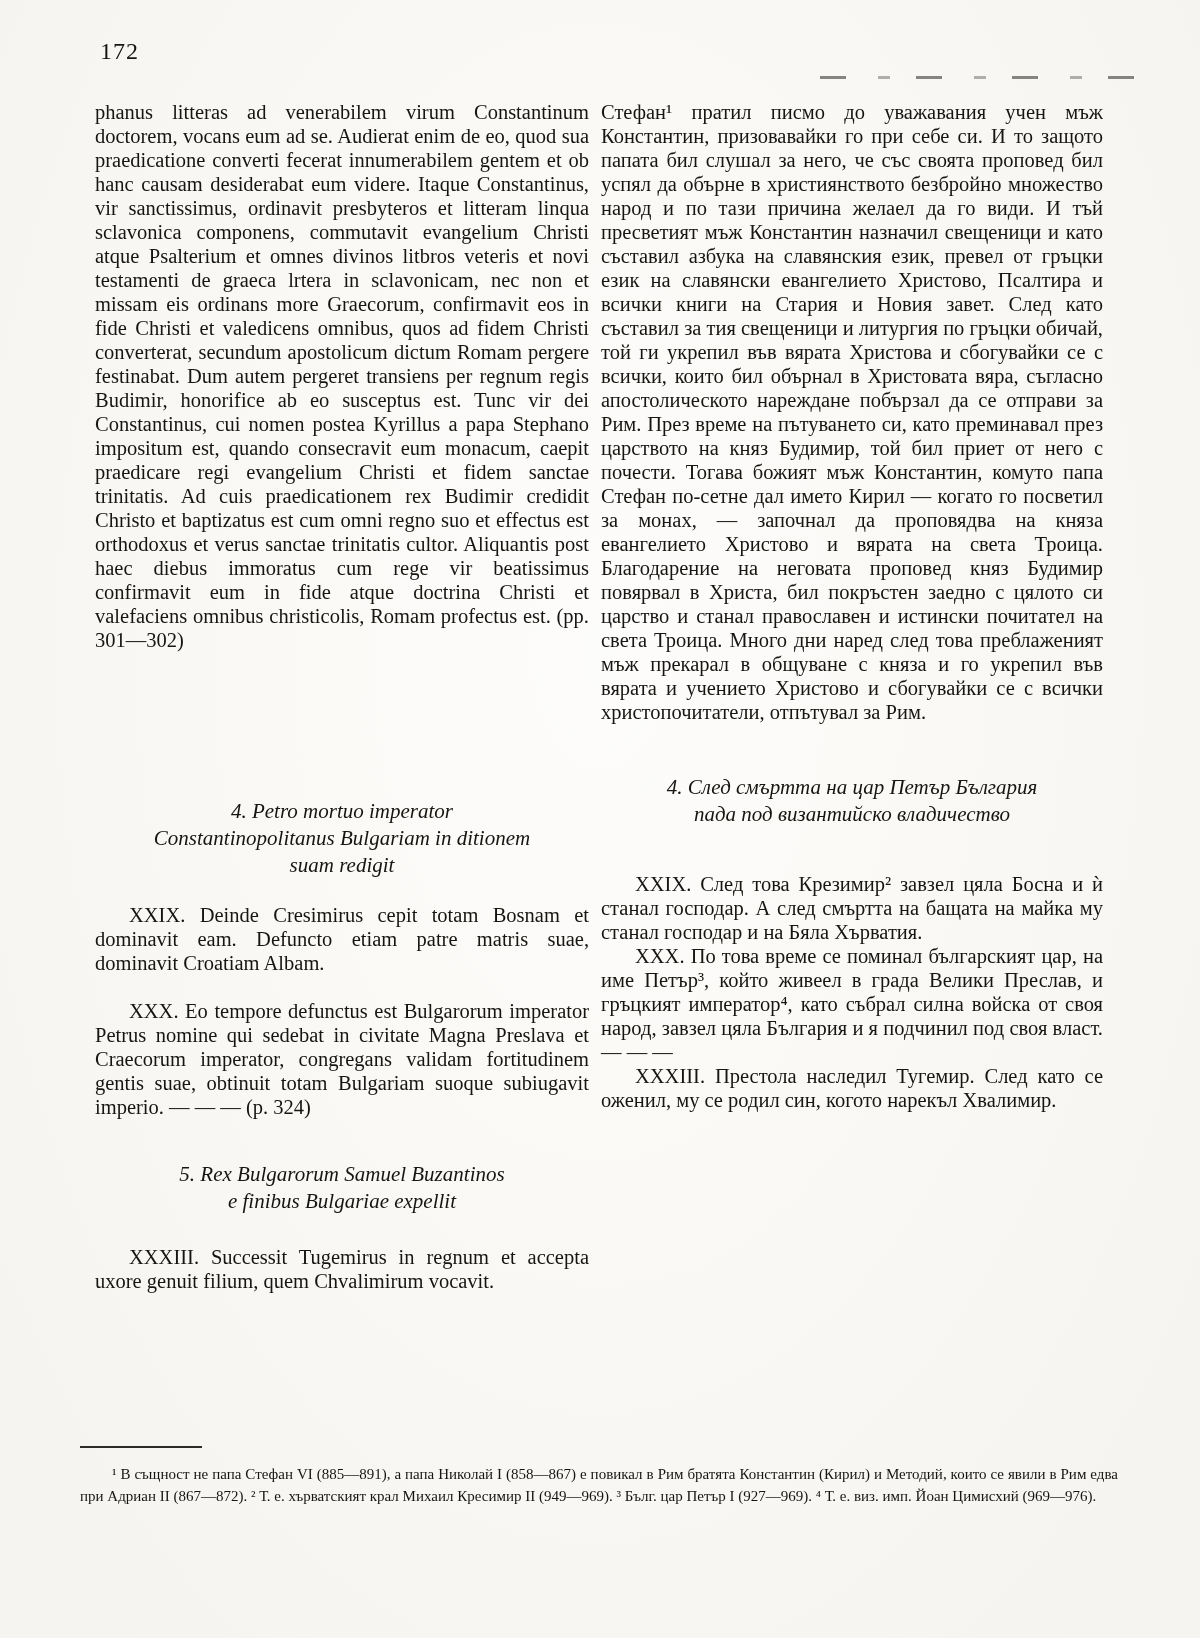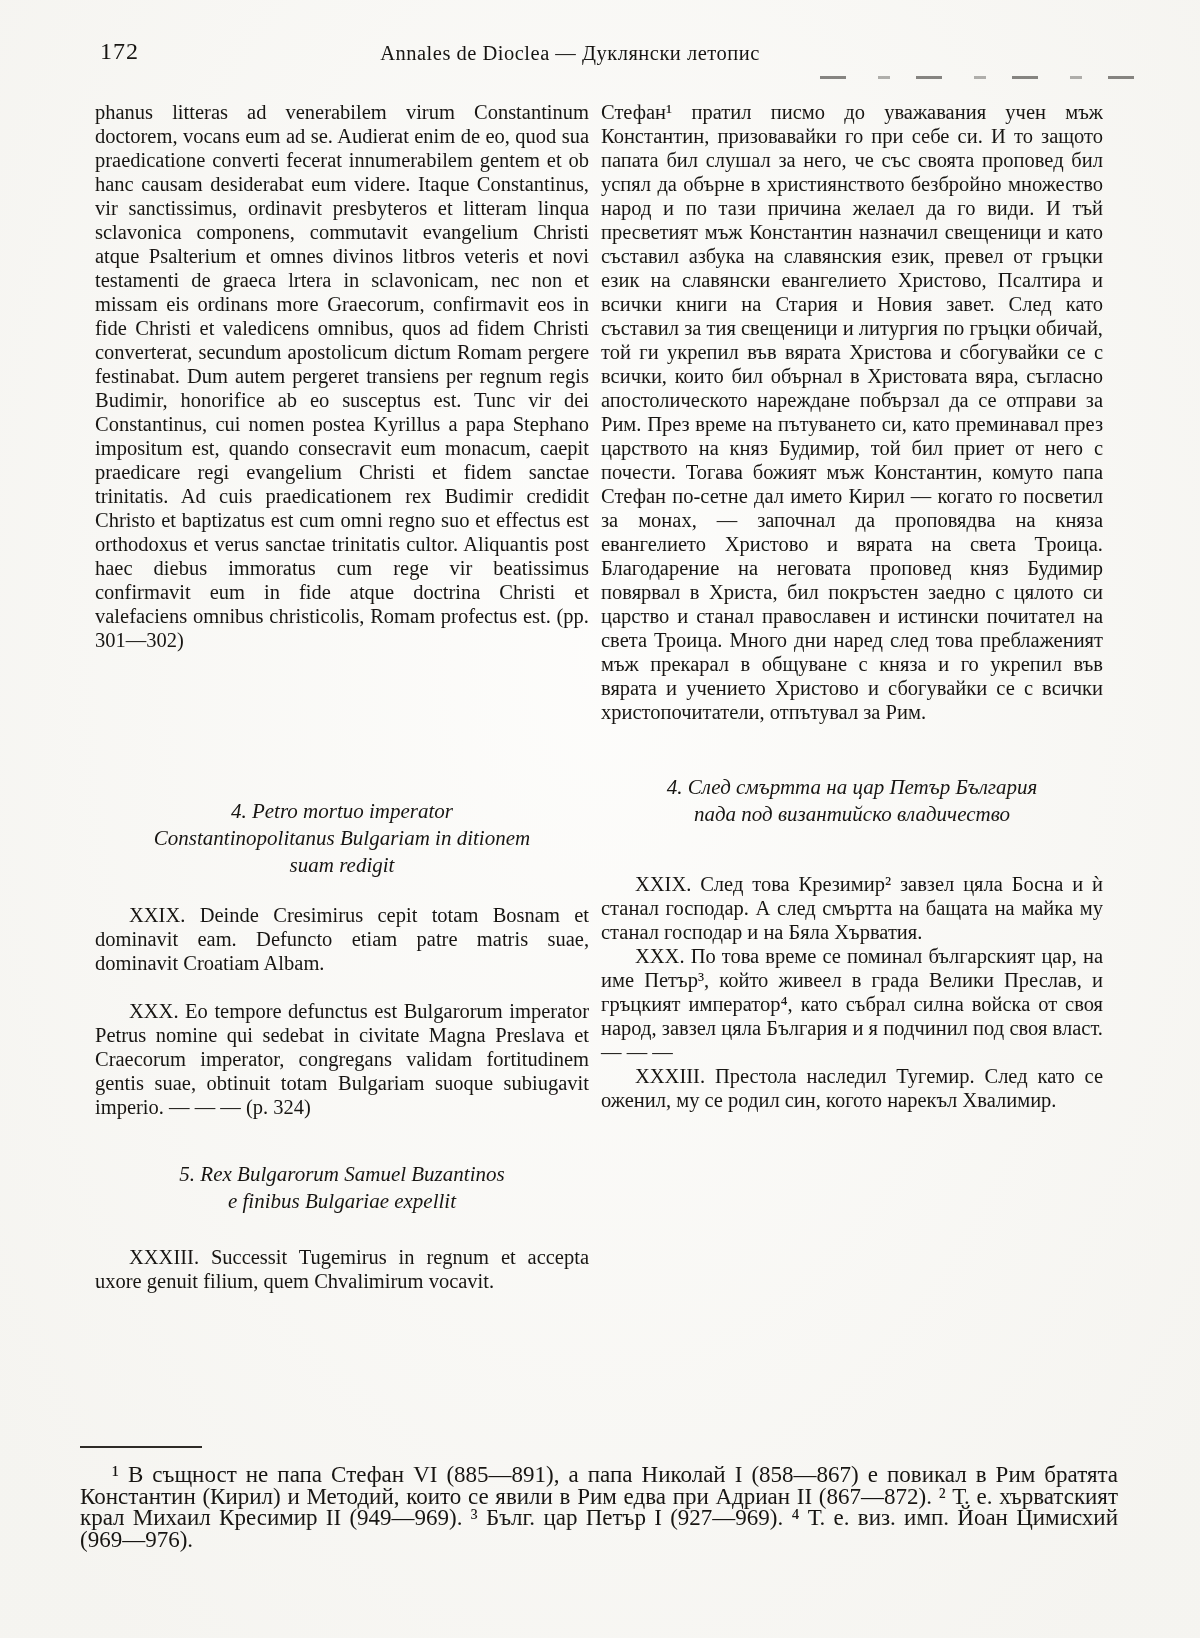--- a/index.html
+++ b/index.html
@@ -60,33 +60,32 @@
   .footnotes {
     position: absolute; left: 80px; top: 1446px; width: 1038px;
   }
   .footnote-rule {
     width: 122px; height: 2px;
     background: #2e2b27;
     margin: 0 0 16px 0;
   }
   .footnote-text {
     margin: 0;
-    font-size: 23px; line-height: 21.5px;
+    font-size: 15px; line-height: 21.5px;
     text-align: justify;
     text-indent: 32px;
   }
 </style>
 </head>
 <body>
 
 <div class="page">
 
   <div class="page-header">
     <span class="page-number">172</span>
-    <div class="running-title">Annales de Dioclea — Дуклянски летопис</div>
     <div class="header-artifact"></div>
   </div>
 
   <div class="columns">
 
     <div class="col latin">
       <p class="par-intro">phanus litteras ad venerabilem virum Constantinum doctorem, vocans eum ad se. Audierat enim de eo, quod sua praedicatione converti fecerat innumerabilem gentem et ob hanc causam desiderabat eum videre. Itaque Constantinus, vir sanctissimus, ordinavit presbyteros et litteram linqua sclavonica componens, commutavit evangelium Christi atque Psalterium et omnes divinos litbros veteris et novi testamenti de graeca lrtera in sclavonicam, nec non et missam eis ordinans more Graecorum, confirmavit eos in fide Christi et valedicens omnibus, quos ad fidem Christi converterat, secundum apostolicum dictum Romam pergere festinabat. Dum autem pergeret transiens per regnum regis Budimir, honorifice ab eo susceptus est. Tunc vir dei Constantinus, cui nomen postea Kyrillus a papa Stephano impositum est, quando consecravit eum monacum, caepit praedicare regi evangelium Christi et fidem sanctae trinitatis. Ad cuis praedicationem rex Budimir credidit Christo et baptizatus est cum omni regno suo et effectus est orthodoxus et verus sanctae trinitatis cultor. Aliquantis post haec diebus immoratus cum rege vir beatissimus confirmavit eum in fide atque doctrina Christi et valefaciens omnibus christicolis, Romam profectus est. (pp. 301—302)</p>
       <h3 class="section-heading h4">4. Petro mortuo imperator
 Constantinopolitanus Bulgariam in ditionem
 suam redigit</h3>

